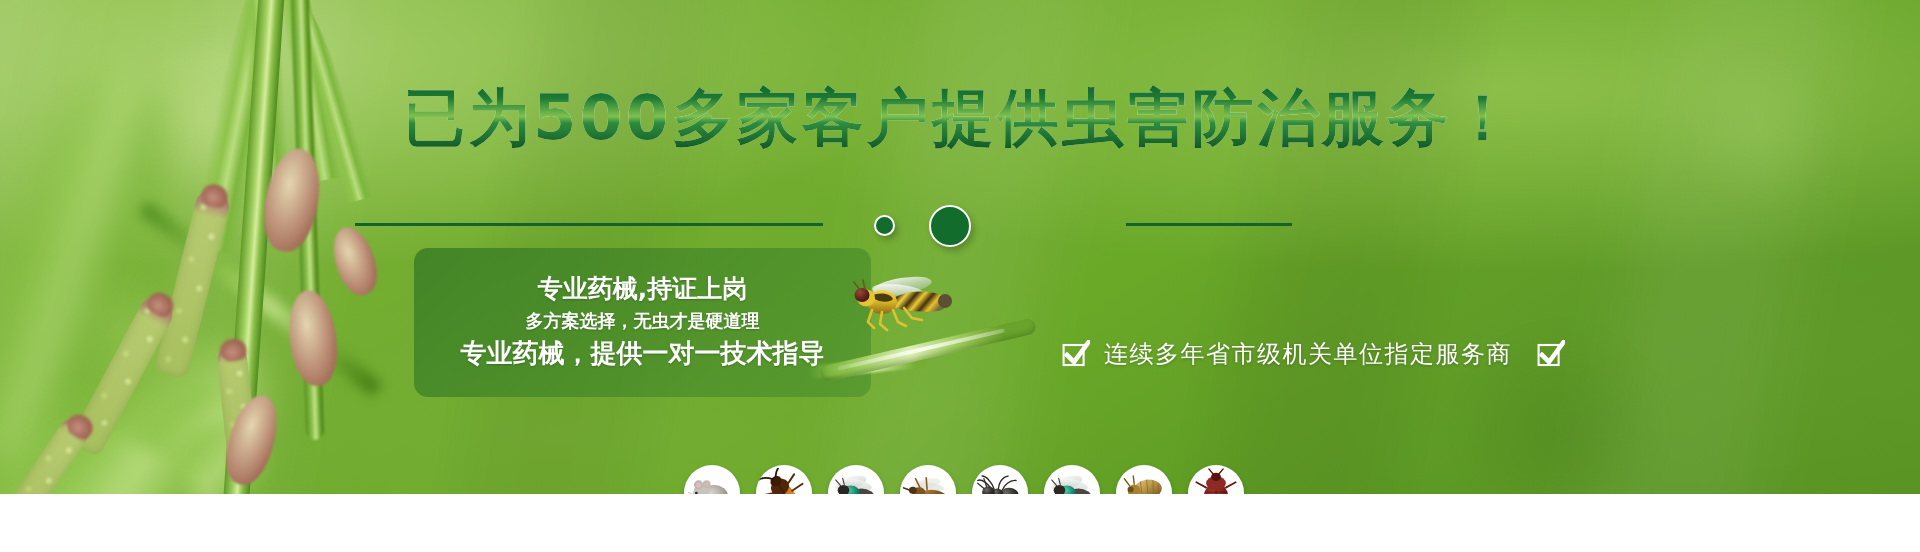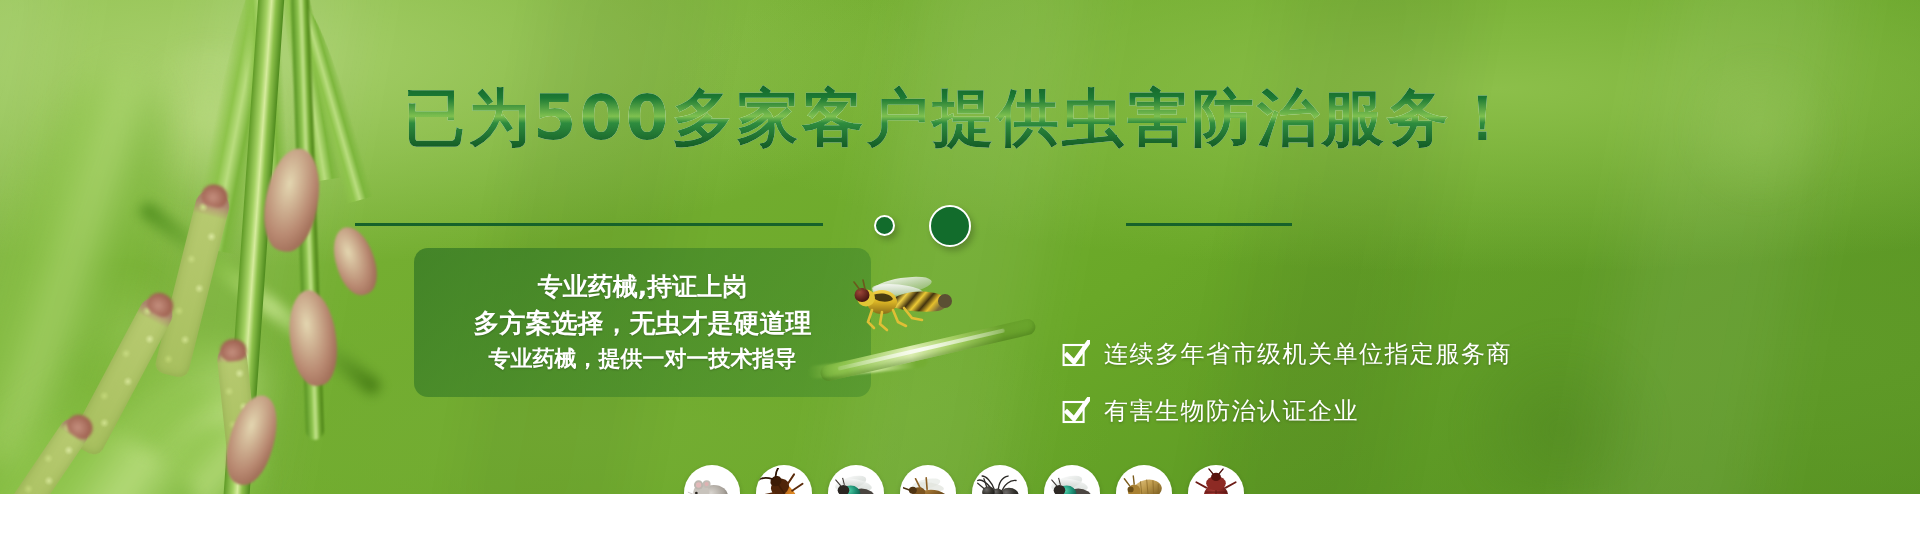--- a/index.html
+++ b/index.html
@@ -196,22 +196,22 @@
   }
   .panel .line{
     color:#ffffff;
     font-family:"DejaVu Sans","Liberation Sans",sans-serif;
     font-weight:bold;
     white-space:nowrap;
     text-shadow:0 1px 2px rgba(0,0,0,.22);
     line-height:1.34;
   }
   .panel .line.l1{ font-size:25px; letter-spacing:0px; }
-  .panel .line.l2{ font-size:26px; letter-spacing:0px; }
-  .panel .line.l3{ font-size:22px; letter-spacing:0px; }
+  .panel .line.l2{ font-size:18px; letter-spacing:0px; }
+  .panel .line.l3{ font-size:26px; letter-spacing:0px; }
 
   
   .leaf-group{
     position:absolute;
     left:818px; top:276px;
     width:300px; height:110px;
   }
   .leaf-stalk{
     position:absolute;
     left:0; top:66px;
@@ -241,21 +241,21 @@
   .fly{
     position:absolute;
     left:28px; top:-2px;
     width:108px; height:62px;
   }
 
   
   .checks{
     position:absolute;
     left:1062px; top:338px;
-    display:flex; flex-direction:column;
+    display:flex; flex-direction:row;
     gap:25px;
   }
   .check-item{
     display:flex; align-items:center;
     gap:14px;
   }
   .check-box{
     width:28px; height:28px;
     position:relative; flex:0 0 auto;
   }
@@ -421,21 +421,20 @@
       </span>
       <span class="label">连续多年省市级机关单位指定服务商</span>
     </div>
     <div class="check-item">
       <span class="check-box">
         <svg viewBox="0 0 28 28" width="28" height="28">
           <rect x="1.6" y="5" width="20" height="20" fill="none" stroke="#ffffff" stroke-width="2.1"></rect>
           <path d="M5 15 L12 22 L27 1.5" fill="none" stroke="#ffffff" stroke-width="4.6" stroke-linecap="square"></path>
         </svg>
       </span>
-      <span class="label">有害生物防治认证企业</span>
     </div>
   </div>
 
   <div class="pests">
 
     <div class="pest" title="rat">
       <svg viewBox="0 0 56 56" width="50" height="50">
         <defs>
           <radialGradient id="ratG" cx="0.4" cy="0.35" r="0.75">
             <stop offset="0" stop-color="#d9d5cf"></stop>

